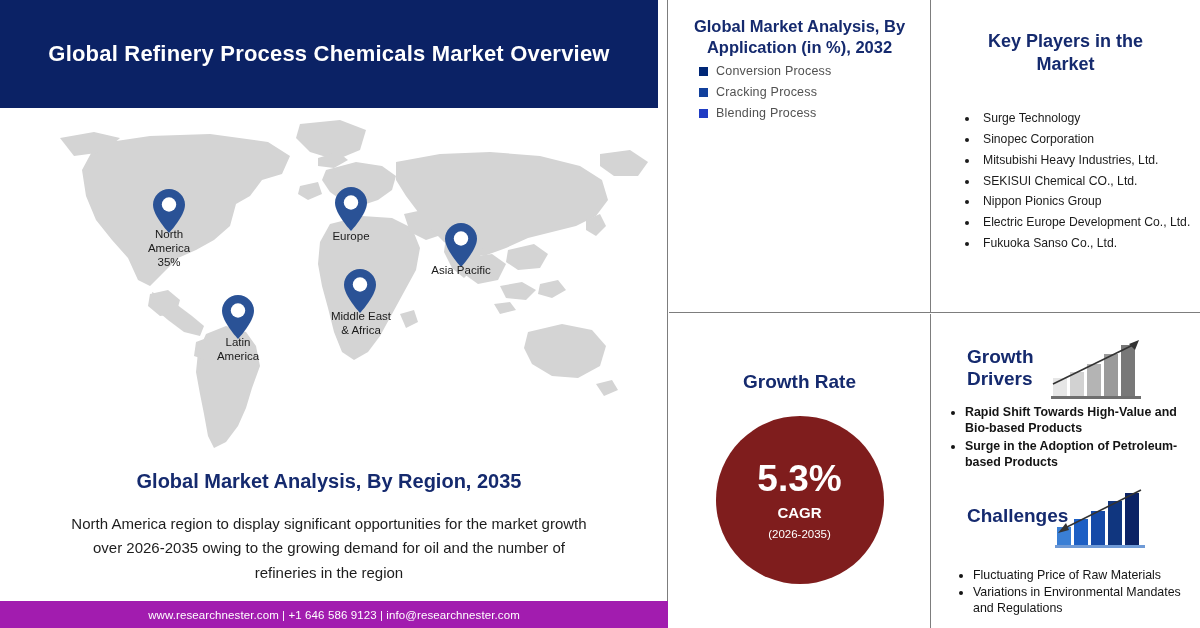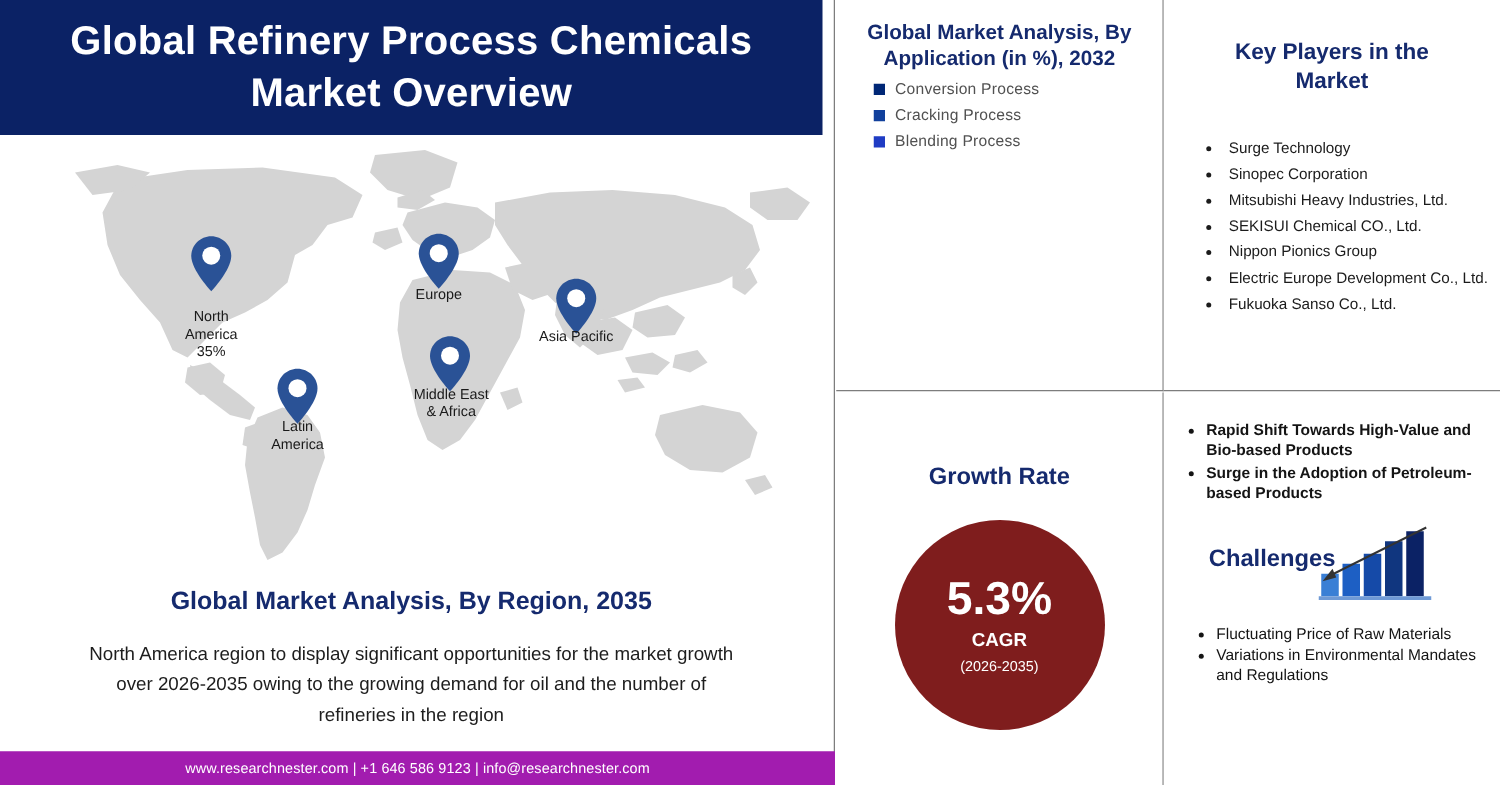--- a/index.html
+++ b/index.html
@@ -16,21 +16,21 @@
   .left-panel {
     position:absolute; left:0; top:0; width:668px; height:628px;
     border-right:1px solid #7d7d7d;
   }
   .header-bar {
     position:absolute; left:0; top:0; width:658px; height:108px;
     background:#0b2265;
     display:flex; align-items:center; justify-content:center;
   }
   .header-title {
-    color:#ffffff; font-size:32px; font-weight:bold; line-height:1.3;
+    color:#ffffff; font-size:22px; font-weight:bold; line-height:1.3;
     text-align:center; letter-spacing:.2px; padding:0 8px;
   }
 
   .map-area {
     position:absolute; left:0; top:108px; width:658px; height:360px;
   }
   .map-svg { position:absolute; left:0; top:0; }
 
   .pin {
     position:absolute; width:34px; height:46px;
@@ -166,21 +166,21 @@
           <path d="M600 46 L630 42 L648 54 L638 68 L614 68 L600 58 Z"></path>
         </g>
       </svg>
 
       <div class="pin" style="left:152px; top:80px;">
         <svg width="34" height="46" viewBox="0 0 34 46">
           <path d="M17 1 C8.2 1 1 8.1 1 16.8 C1 28 17 45 17 45 C17 45 33 28 33 16.8 C33 8.1 25.8 1 17 1 Z" fill="#2a5296"></path>
           <circle cx="17" cy="16.5" r="7.2" fill="#ffffff"></circle>
         </svg>
       </div>
-      <div class="pin-label" style="left:124px; top:140px; width:90px;">
+      <div class="pin-label" style="left:124px; top:120px; width:90px;">
         North<br>America<br>35%
       </div>
 
       <div class="pin" style="left:334px; top:78px;">
         <svg width="34" height="46" viewBox="0 0 34 46">
           <path d="M17 1 C8.2 1 1 8.1 1 16.8 C1 28 17 45 17 45 C17 45 33 28 33 16.8 C33 8.1 25.8 1 17 1 Z" fill="#2a5296"></path>
           <circle cx="17" cy="16.5" r="7.2" fill="#ffffff"></circle>
         </svg>
       </div>
       <div class="pin-label" style="left:306px; top:122px; width:90px;">
@@ -264,20 +264,33 @@
     <div class="gr-circle">
       <div class="gr-pct">5.3%</div>
       <div class="gr-cagr">CAGR</div>
       <div class="gr-years">(2026-2035)</div>
     </div>
   </div>
 
   <div class="q q-br">
 
     <div class="blk" style="margin-top:22px;">
+      <div class="blk-head">
+        <div class="blk-title" style="width:112px; padding-left:36px;">Growth Drivers</div>
+        <svg width="96" height="64" viewBox="0 0 96 64" style="margin-left:6px;">
+          <rect x="4" y="42" width="14" height="18" fill="#e6e6e6"></rect>
+          <rect x="21" y="36" width="14" height="24" fill="#d2d2d2"></rect>
+          <rect x="38" y="28" width="14" height="32" fill="#b4b4b4"></rect>
+          <rect x="55" y="18" width="14" height="42" fill="#9a9a9a"></rect>
+          <rect x="72" y="9" width="14" height="51" fill="#787878"></rect>
+          <rect x="2" y="60" width="90" height="3" fill="#6e6e6e"></rect>
+          <line x1="4" y1="48" x2="86" y2="8" stroke="#333" stroke-width="1.6"></line>
+          <polygon points="90,4 80,8 86,14" fill="#333"></polygon>
+        </svg>
+      </div>
       <ul class="blk-list">
         <li>Rapid Shift Towards High-Value and Bio-based Products</li>
         <li>Surge in the Adoption of Petroleum-based Products</li>
       </ul>
     </div>
 
     <div class="blk" style="margin-top:14px;">
       <div class="blk-head">
         <div class="blk-title" style="width:120px; padding-left:36px;">Challenges</div>
         <svg width="96" height="64" viewBox="0 0 96 64" style="margin-left:2px;">

